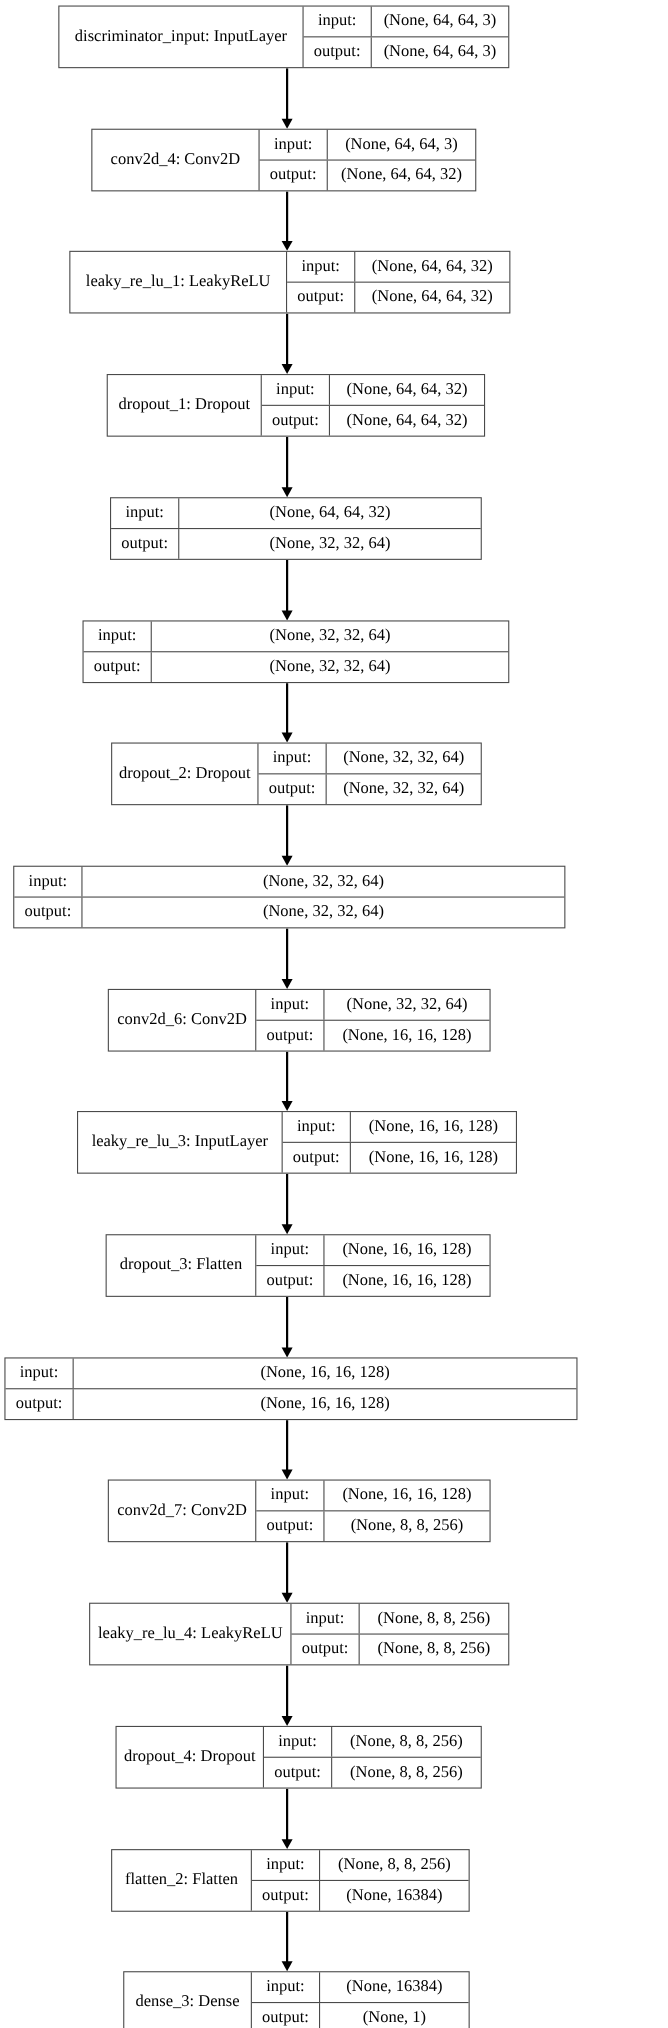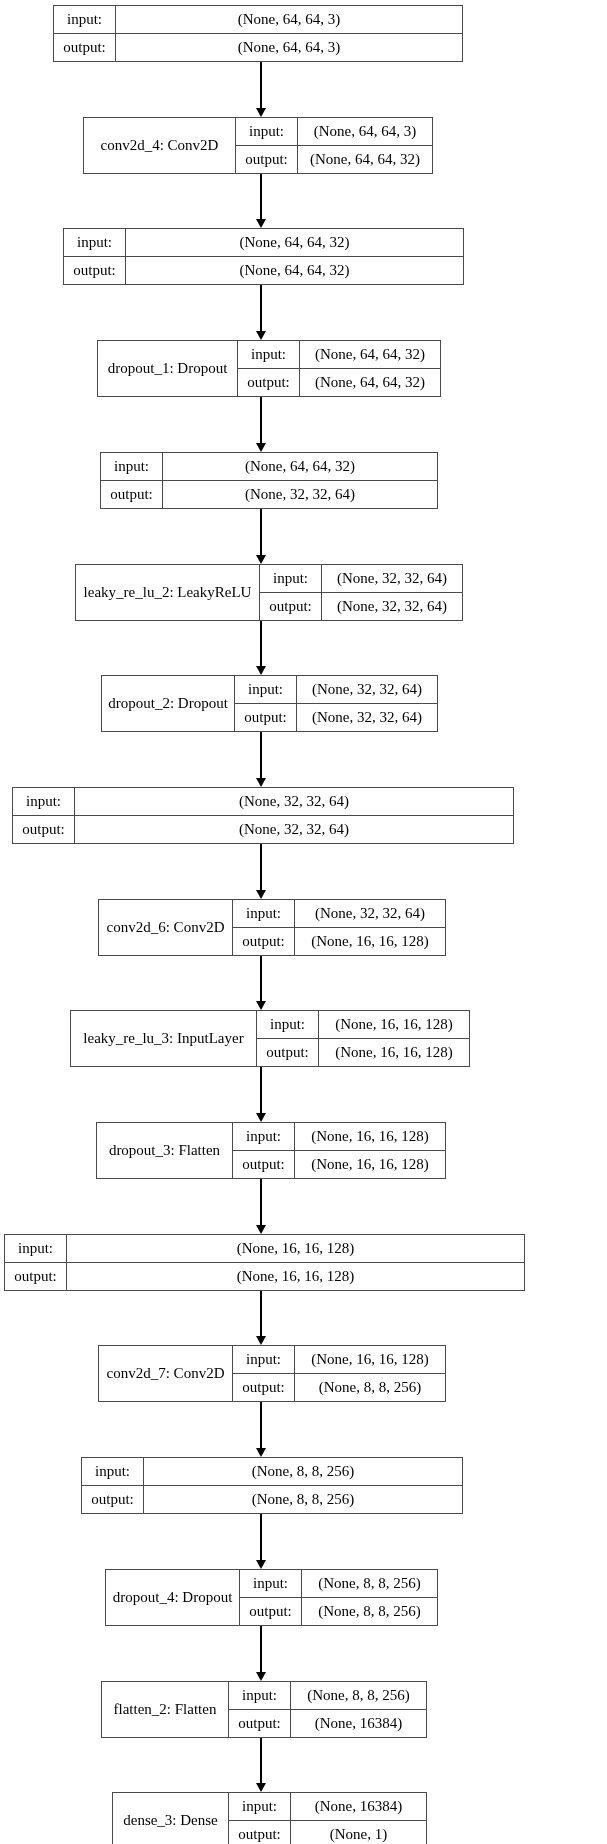--- a/index.html
+++ b/index.html
@@ -161,20 +161,21 @@
         <div class="shaft" style="height:47px"></div>
         <div class="head" style="top:46px"></div>
       </div>
       <div class="edge" style="left: 260px; top: 1738px; height: 54px; width: 2px;">
         <div class="shaft" style="height:46px"></div>
         <div class="head" style="top:45px"></div>
       </div>
     </div>
   <div id="nodes-layer">
       <div class="node" style="top: 5px; left: 53px; width: 410px;">
+        <div class="name-cell" style="width:222px">discriminator_input: InputLayer</div>
         <div class="io-table">
           <div class="io-row top">
             <div class="io-label" style="width:62px">input:</div>
             <div class="io-shape">(None, 64, 64, 3)</div>
           </div>
           <div class="io-row bottom">
             <div class="io-label" style="width:62px">output:</div>
             <div class="io-shape">(None, 64, 64, 3)</div>
           </div>
         </div>
@@ -186,20 +187,21 @@
             <div class="io-label" style="width:62px">input:</div>
             <div class="io-shape">(None, 64, 64, 3)</div>
           </div>
           <div class="io-row bottom">
             <div class="io-label" style="width:62px">output:</div>
             <div class="io-shape">(None, 64, 64, 32)</div>
           </div>
         </div>
       </div>
       <div class="node" style="top: 228px; left: 63px; width: 401px;">
+        <div class="name-cell" style="width:197px">leaky_re_lu_1: LeakyReLU</div>
         <div class="io-table">
           <div class="io-row top">
             <div class="io-label" style="width:62px">input:</div>
             <div class="io-shape">(None, 64, 64, 32)</div>
           </div>
           <div class="io-row bottom">
             <div class="io-label" style="width:62px">output:</div>
             <div class="io-shape">(None, 64, 64, 32)</div>
           </div>
         </div>
@@ -223,21 +225,20 @@
             <div class="io-label" style="width:62px">input:</div>
             <div class="io-shape">(None, 64, 64, 32)</div>
           </div>
           <div class="io-row bottom">
             <div class="io-label" style="width:62px">output:</div>
             <div class="io-shape">(None, 32, 32, 64)</div>
           </div>
         </div>
       </div>
       <div class="node" style="top: 564px; left: 75px; width: 388px;">
-        <div class="name-cell" style="width:184px">leaky_re_lu_2: LeakyReLU</div>
         <div class="io-table">
           <div class="io-row top">
             <div class="io-label" style="width:62px">input:</div>
             <div class="io-shape">(None, 32, 32, 64)</div>
           </div>
           <div class="io-row bottom">
             <div class="io-label" style="width:62px">output:</div>
             <div class="io-shape">(None, 32, 32, 64)</div>
           </div>
         </div>
@@ -325,20 +326,21 @@
             <div class="io-label" style="width:62px">input:</div>
             <div class="io-shape">(None, 16, 16, 128)</div>
           </div>
           <div class="io-row bottom">
             <div class="io-label" style="width:62px">output:</div>
             <div class="io-shape">(None, 8, 8, 256)</div>
           </div>
         </div>
       </div>
       <div class="node" style="top: 1457px; left: 81px; width: 382px;">
+        <div class="name-cell" style="width:183px">leaky_re_lu_4: LeakyReLU</div>
         <div class="io-table">
           <div class="io-row top">
             <div class="io-label" style="width:62px">input:</div>
             <div class="io-shape">(None, 8, 8, 256)</div>
           </div>
           <div class="io-row bottom">
             <div class="io-label" style="width:62px">output:</div>
             <div class="io-shape">(None, 8, 8, 256)</div>
           </div>
         </div>

